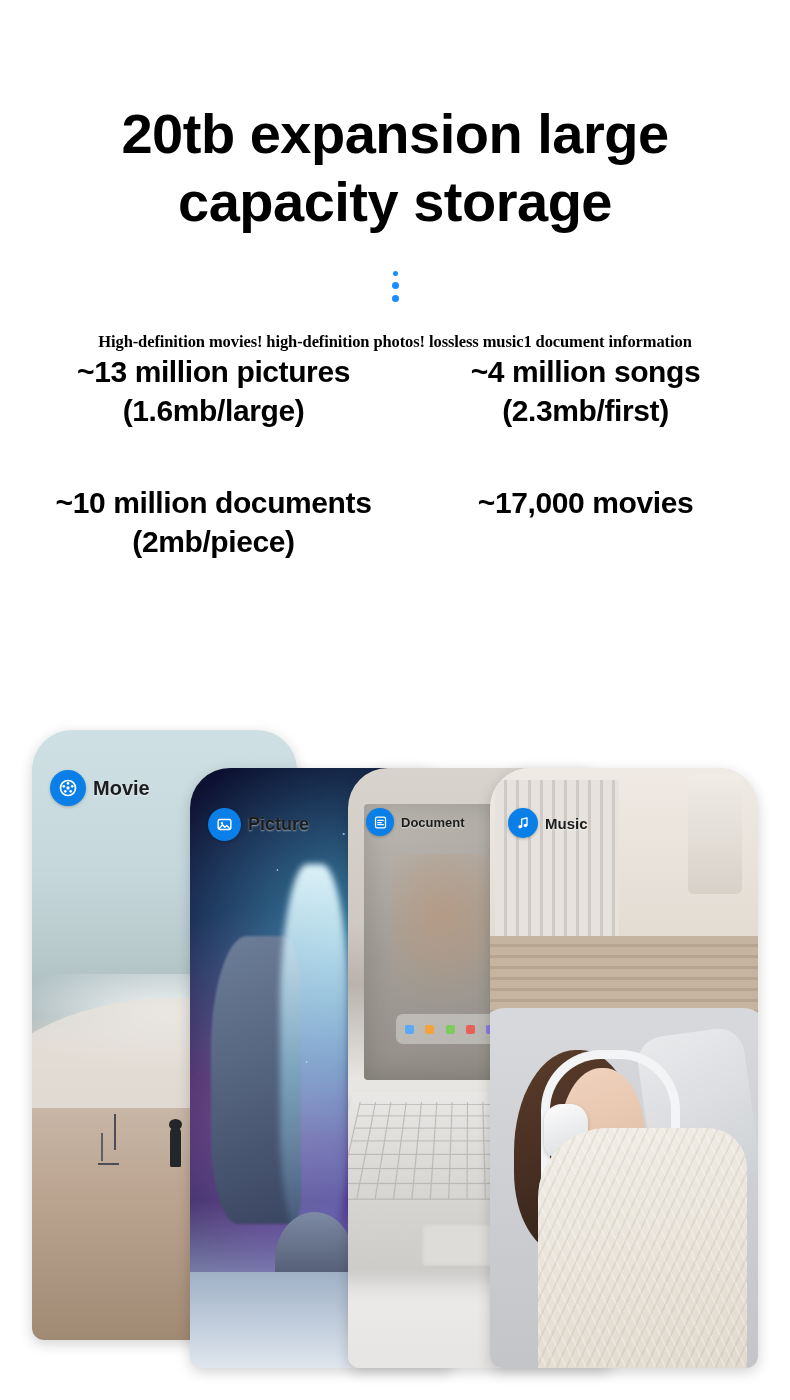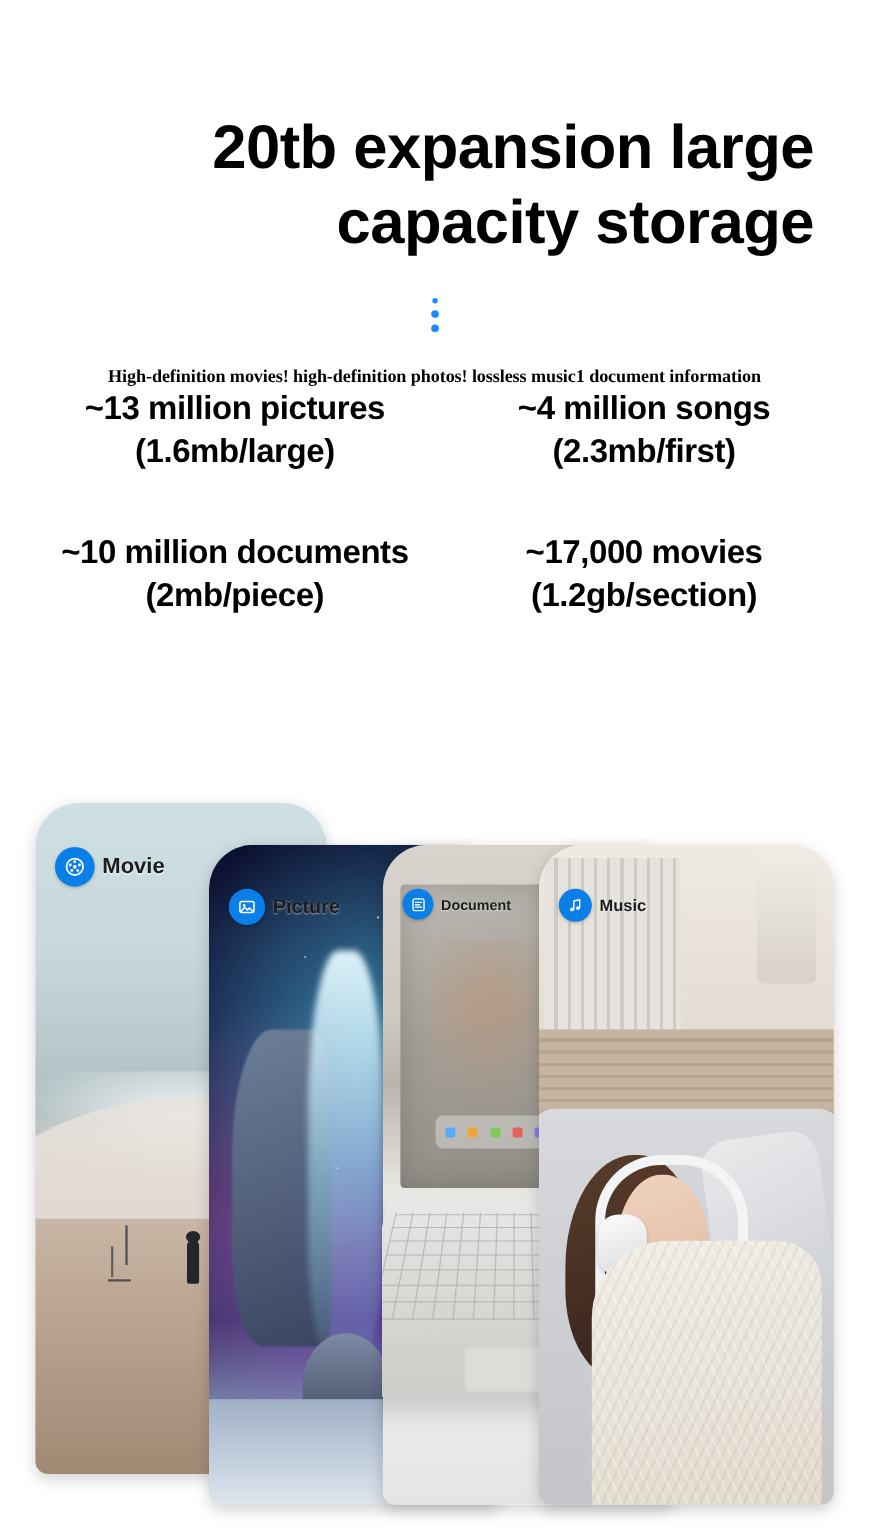--- a/index.html
+++ b/index.html
@@ -13,21 +13,21 @@
     height: 1400px;
     position: relative;
     overflow: hidden;
     font-family: "Liberation Sans", sans-serif;
     color: #000000;
   }
 
   
   .headline {
     margin-top: 100px;
-    text-align: right;
+    text-align: center;
     font-size: 56px;
     font-weight: 700;
     line-height: 1.22;
     letter-spacing: -0.5px;
     padding: 0 50px;
   }
   .headline .l2 { display: block; }
 
   
   .dots {
@@ -403,21 +403,20 @@
   <div class="stat right">
     <span>~4 million songs</span>
     <span class="sub">(2.3mb/first)</span>
   </div>
   <div class="stat left">
     <span>~10 million documents</span>
     <span class="sub">(2mb/piece)</span>
   </div>
   <div class="stat right">
     <span>~17,000 movies</span>
-    <span class="sub">(1.2gb/section)</span>
   </div>
 </div>
 
 <div class="cards">
 
   <div class="card card-1">
     <div class="card-bg bg-movie">
       <div class="dune"></div>
       <div class="pole"></div>
       <div class="pole2"></div>

